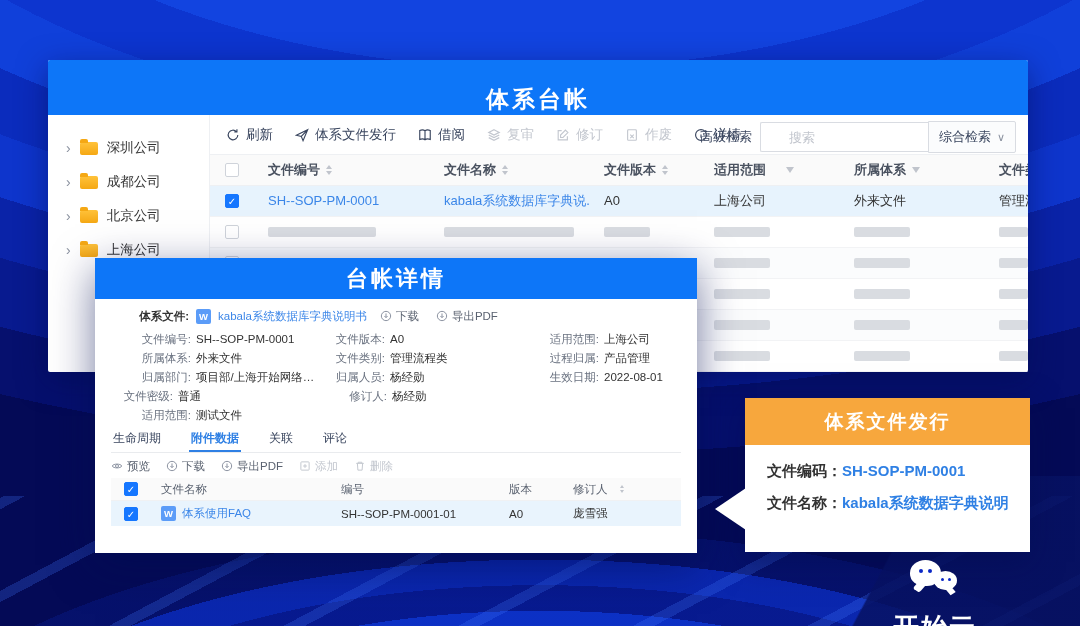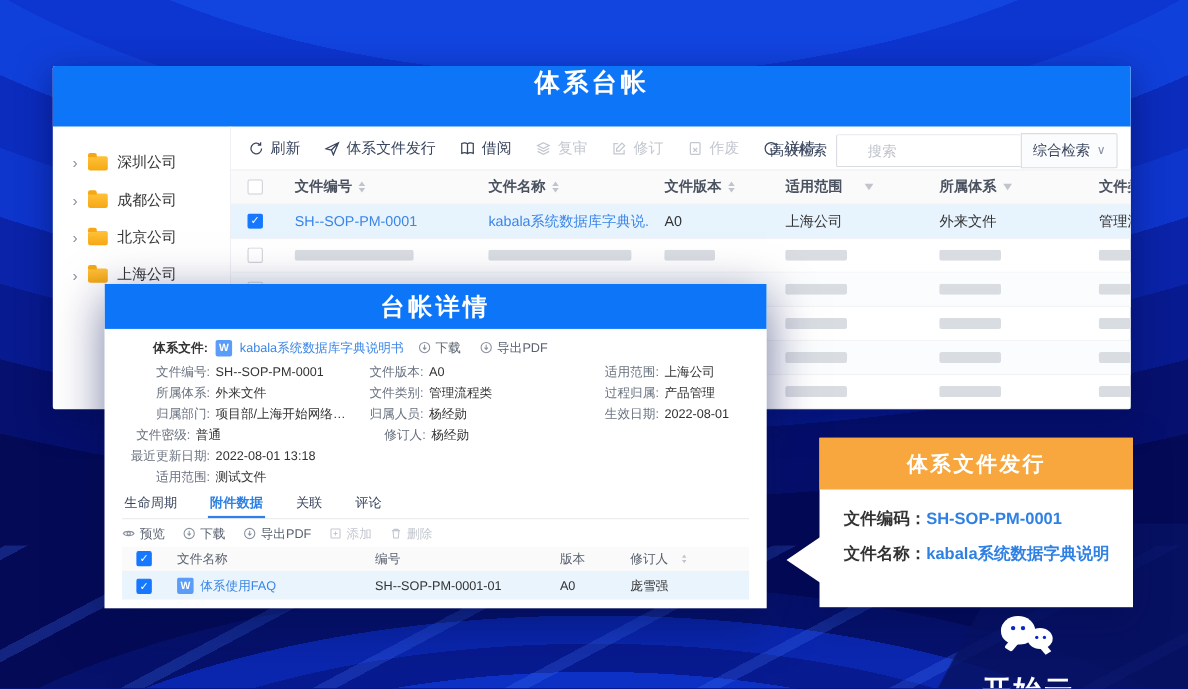--- a/index.html
+++ b/index.html
@@ -20,21 +20,21 @@
     opacity:.9;}
   .bg-streaks{position:absolute;left:0;bottom:0;width:100%;height:130px;opacity:.45;
     background:repeating-linear-gradient(-28deg,
       transparent 0 36px, rgba(64,118,255,.55) 36px 46px, transparent 46px 82px);}
   .bg-wedge{position:absolute;right:0;bottom:0;width:360px;height:150px;
     background:linear-gradient(118deg,transparent 48%,#071263 48.5%);opacity:.85;}
 
   
   .mw{position:absolute;left:48px;top:60px;width:980px;height:312px;background:#fff;
     border-radius:2px;box-shadow:0 8px 30px rgba(2,12,80,.5);overflow:hidden;}
-  .mw-header{height:55px;background:#0d76f8;display:flex;align-items:flex-start;justify-content:center;}
+  .mw-header{height:55px;background:#0d76f8;display:flex;align-items:flex-end;justify-content:center;}
   .mw-title{color:#fff;font-size:23px;font-weight:bold;letter-spacing:3px;}
   .mw-body{display:flex;height:257px;}
   .sidebar{width:162px;border-right:1px solid #eef0f3;padding-top:16px;box-sizing:border-box;}
   .side-item{height:34px;display:flex;align-items:center;padding-left:18px;gap:9px;cursor:pointer;}
   .chev{color:#8a919f;font-size:14px;line-height:1;}
   .chev::before{content:"›";}
   .folder{position:relative;width:18px;height:13px;background:linear-gradient(#ffc23a,#f5a814);
     border-radius:2px;flex:0 0 auto;}
   .folder::before{content:"";position:absolute;left:0;top:-3px;width:8px;height:4px;
     background:#f5a814;border-radius:2px 2px 0 0;}
@@ -484,26 +484,20 @@
             <span class="lab">文件密级:</span>
             <span class="val">普通</span>
           </div>
         <div class="fcell fc3">
             <span class="lab">修订人:</span>
             <span class="val">杨经勋</span>
           </div>
       </div>
       <div class="frow">
         <div class="fcell">
-            <span class="lab" style="width:80px">最近更新日期:</span>
-            <span class="val">2022-08-01 13:18</span>
-          </div>
-      </div>
-      <div class="frow">
-        <div class="fcell">
             <span class="lab" style="width:80px">适用范围:</span>
             <span class="val">测试文件</span>
           </div>
       </div>
 
       <div class="tabs">
         <span class="tab">生命周期</span>
         <span class="tab active">附件数据</span>
         <span class="tab">关联</span>
         <span class="tab">评论</span>

